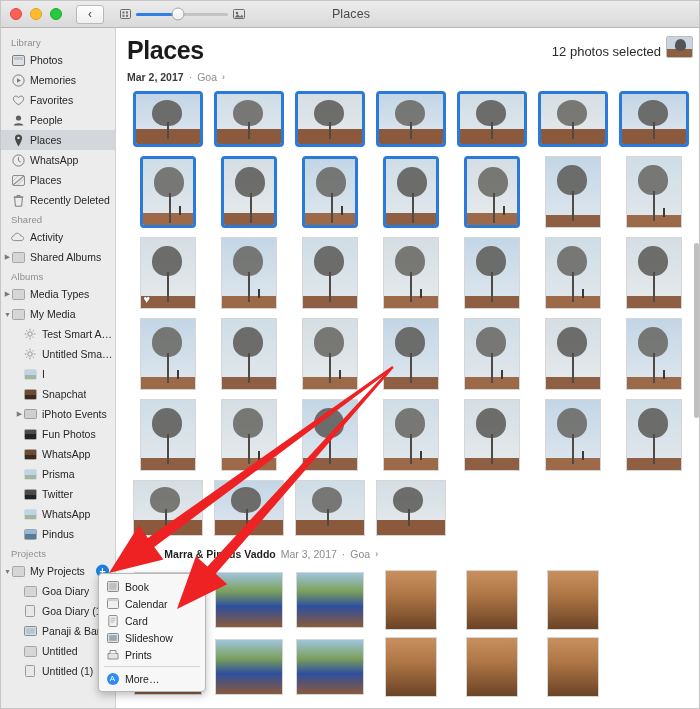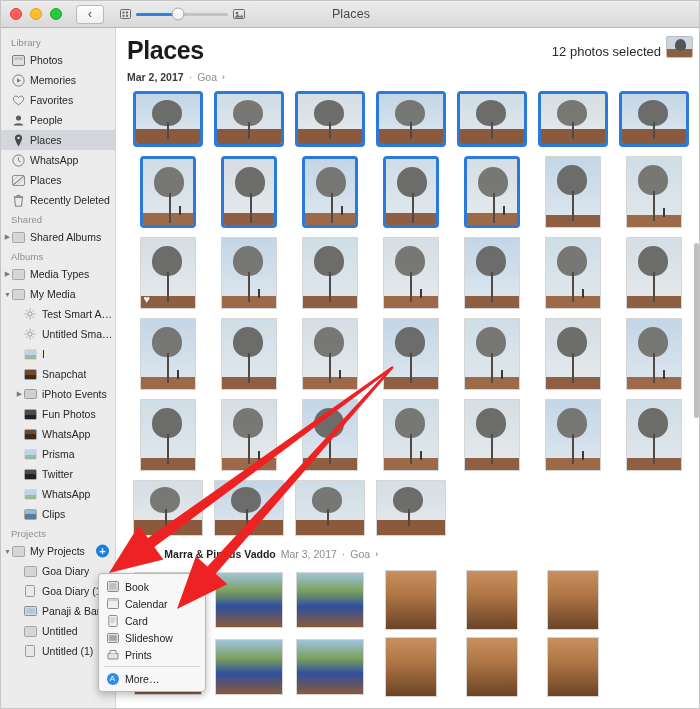--- a/index.html
+++ b/index.html
@@ -372,20 +372,28 @@
         <svg width="11" height="13" viewBox="0 0 11 13">
             <path d="M1.6 3.3 H9.4 L8.6 12.2 H2.4 Z" fill="none" stroke="#7d7d7d"></path>
             <path d="M0.7 2.9 H10.3 M4 2.9 V1.4 H7 V2.9" fill="none" stroke="#7d7d7d"></path>
           </svg>
       </span>
       <span class="sb-label">Recently Deleted</span>
     </div>
 
     <div class="sb-group">Shared</div>
 
+    <div class="sb-item">
+      <span class="sb-ico">
+        <svg width="14" height="10" viewBox="0 0 14 10">
+            <path d="M3.4 8.6 C1.6 8.6 0.6 7.4 0.6 6.1 C0.6 4.8 1.7 3.9 2.9 3.9 C3.2 2.2 4.7 1.2 6.3 1.2 C8 1.2 9.3 2.4 9.6 3.9 C11.2 3.9 12.6 4.9 12.6 6.3 C12.6 7.7 11.4 8.6 10 8.6 Z" fill="none" stroke="#8d8d8d"></path>
+          </svg>
+      </span>
+      <span class="sb-label">Activity</span>
+    </div>
 
     <div class="sb-item">
       <span class="disc">▶</span>
       <span class="sb-ico">
           <span class="thumbico"></span>
         </span>
       <span class="sb-label">Shared Albums</span>
     </div>
 
     <div class="sb-group">Albums</div>
@@ -485,21 +493,21 @@
       <span class="sb-ico">
           <span class="thumbico photo"></span>
         </span>
       <span class="sb-label">WhatsApp</span>
     </div>
 
     <div class="sb-item indent1">
       <span class="sb-ico">
           <span class="thumbico blue"></span>
         </span>
-      <span class="sb-label">Clips</span>
+      <span class="sb-label">Pindus</span>
     </div>
 
     <div class="sb-group">Projects</div>
 
     <div class="sb-item">
       <span class="disc">▼</span>
       <span class="sb-ico">
           <span class="thumbico"></span>
         </span>
       <span class="sb-label">My Projects</span>

